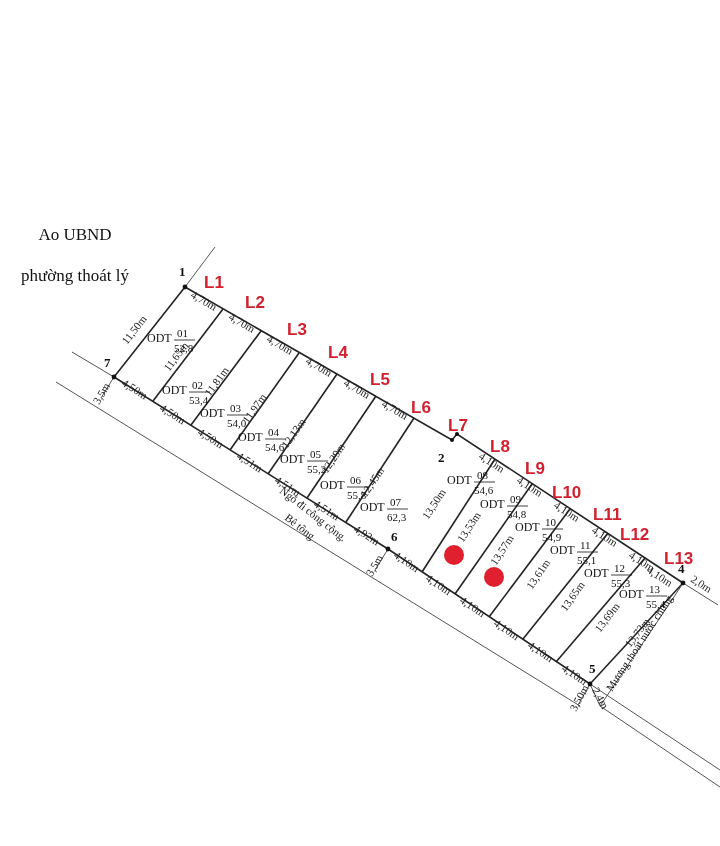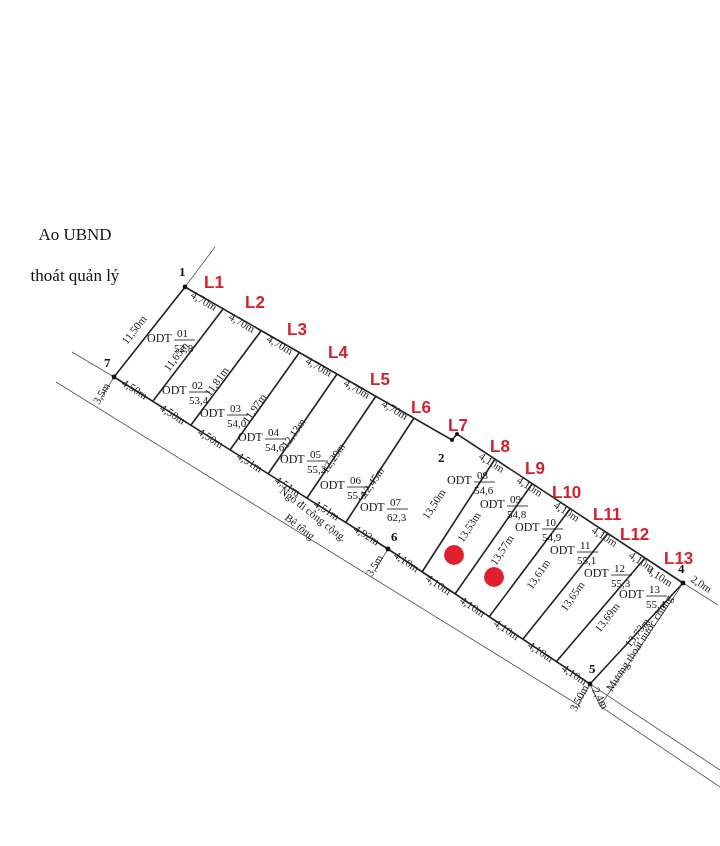--- a/index.html
+++ b/index.html
@@ -12,21 +12,21 @@
   .odt { font-family: "Liberation Serif", serif; font-size: 12px; fill: #111; }
   .frac { font-family: "Liberation Serif", serif; font-size: 11px; fill: #111; }
   .pt { font-family: "Liberation Serif", serif; font-size: 13px; font-weight: bold; fill: #111; }
   .lot { font-family: "Liberation Sans", sans-serif; font-size: 17px; font-weight: bold; fill: #d2202f; }
   .note { font-family: "Liberation Serif", serif; font-size: 11px; fill: #111; }
 </style>
 </head>
 <body>
 
 <div class="title" style="top:223px;">Ao UBND</div>
-<div class="title" style="top:264px;">thoát quản lý</div>
+<div class="title" style="top:264px;">phường thoát lý</div>
 
 <svg width="720" height="846" viewBox="0 0 720 846">
 
   <line class="thin" x1="185" y1="287" x2="215" y2="247"></line>
   <line class="thin" x1="114" y1="377" x2="72" y2="352"></line>
   <line class="thin" x1="56" y1="382" x2="580" y2="706"></line>
   <line class="thin" x1="683" y1="583" x2="718" y2="605"></line>
   <line class="thin" x1="672" y1="600" x2="600" y2="706"></line>
   <line class="thin" x1="600" y1="706" x2="720" y2="787"></line>
   <line class="thin" x1="590" y1="684" x2="720" y2="770"></line>

